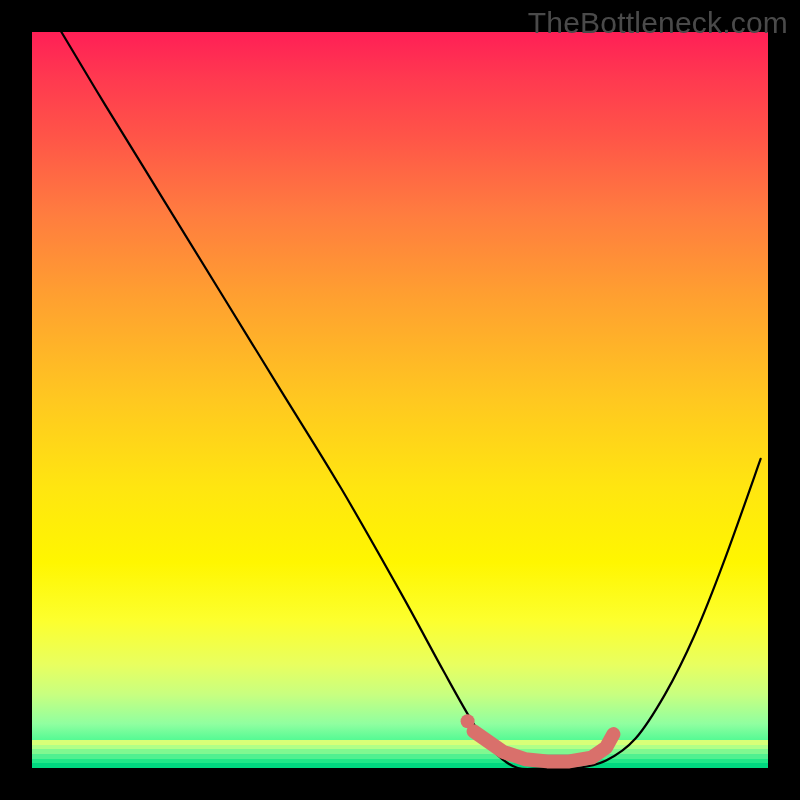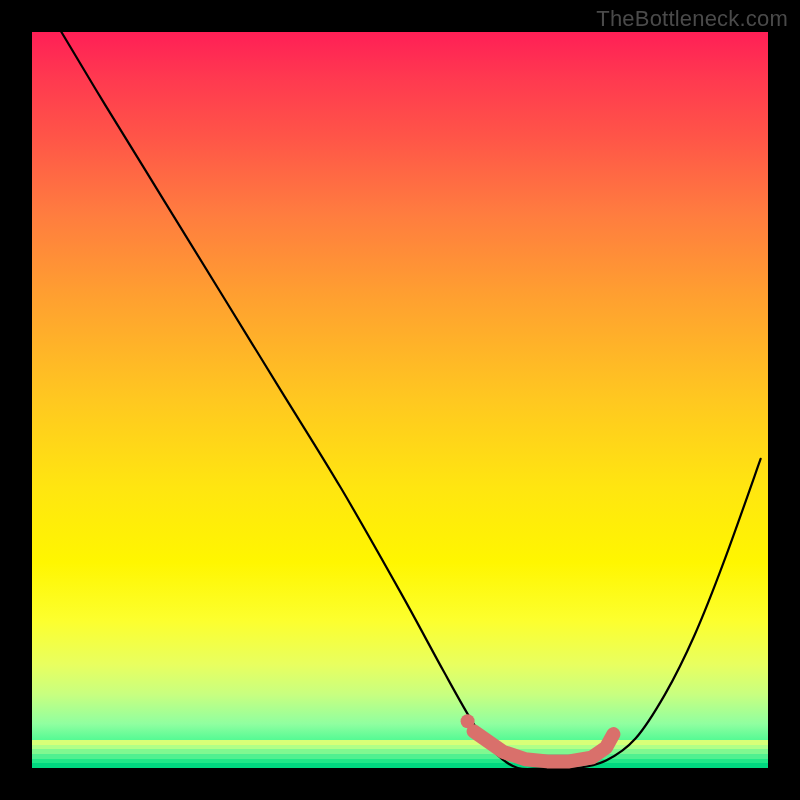--- a/index.html
+++ b/index.html
@@ -60,21 +60,21 @@
     top: 0;
     width: 100%;
     height: 100%;
     overflow: visible;
   }
   .watermark {
     position: absolute;
     top: 6px;
     right: 12px;
     color: #4a4a4a;
-    font-size: 22px;
+    font-size: 30px;
     font-weight: 500;
     letter-spacing: 0.2px;
     user-select: none;
   }
 </style>
 </head>
 <body>
 
 <div class="frame">
 

